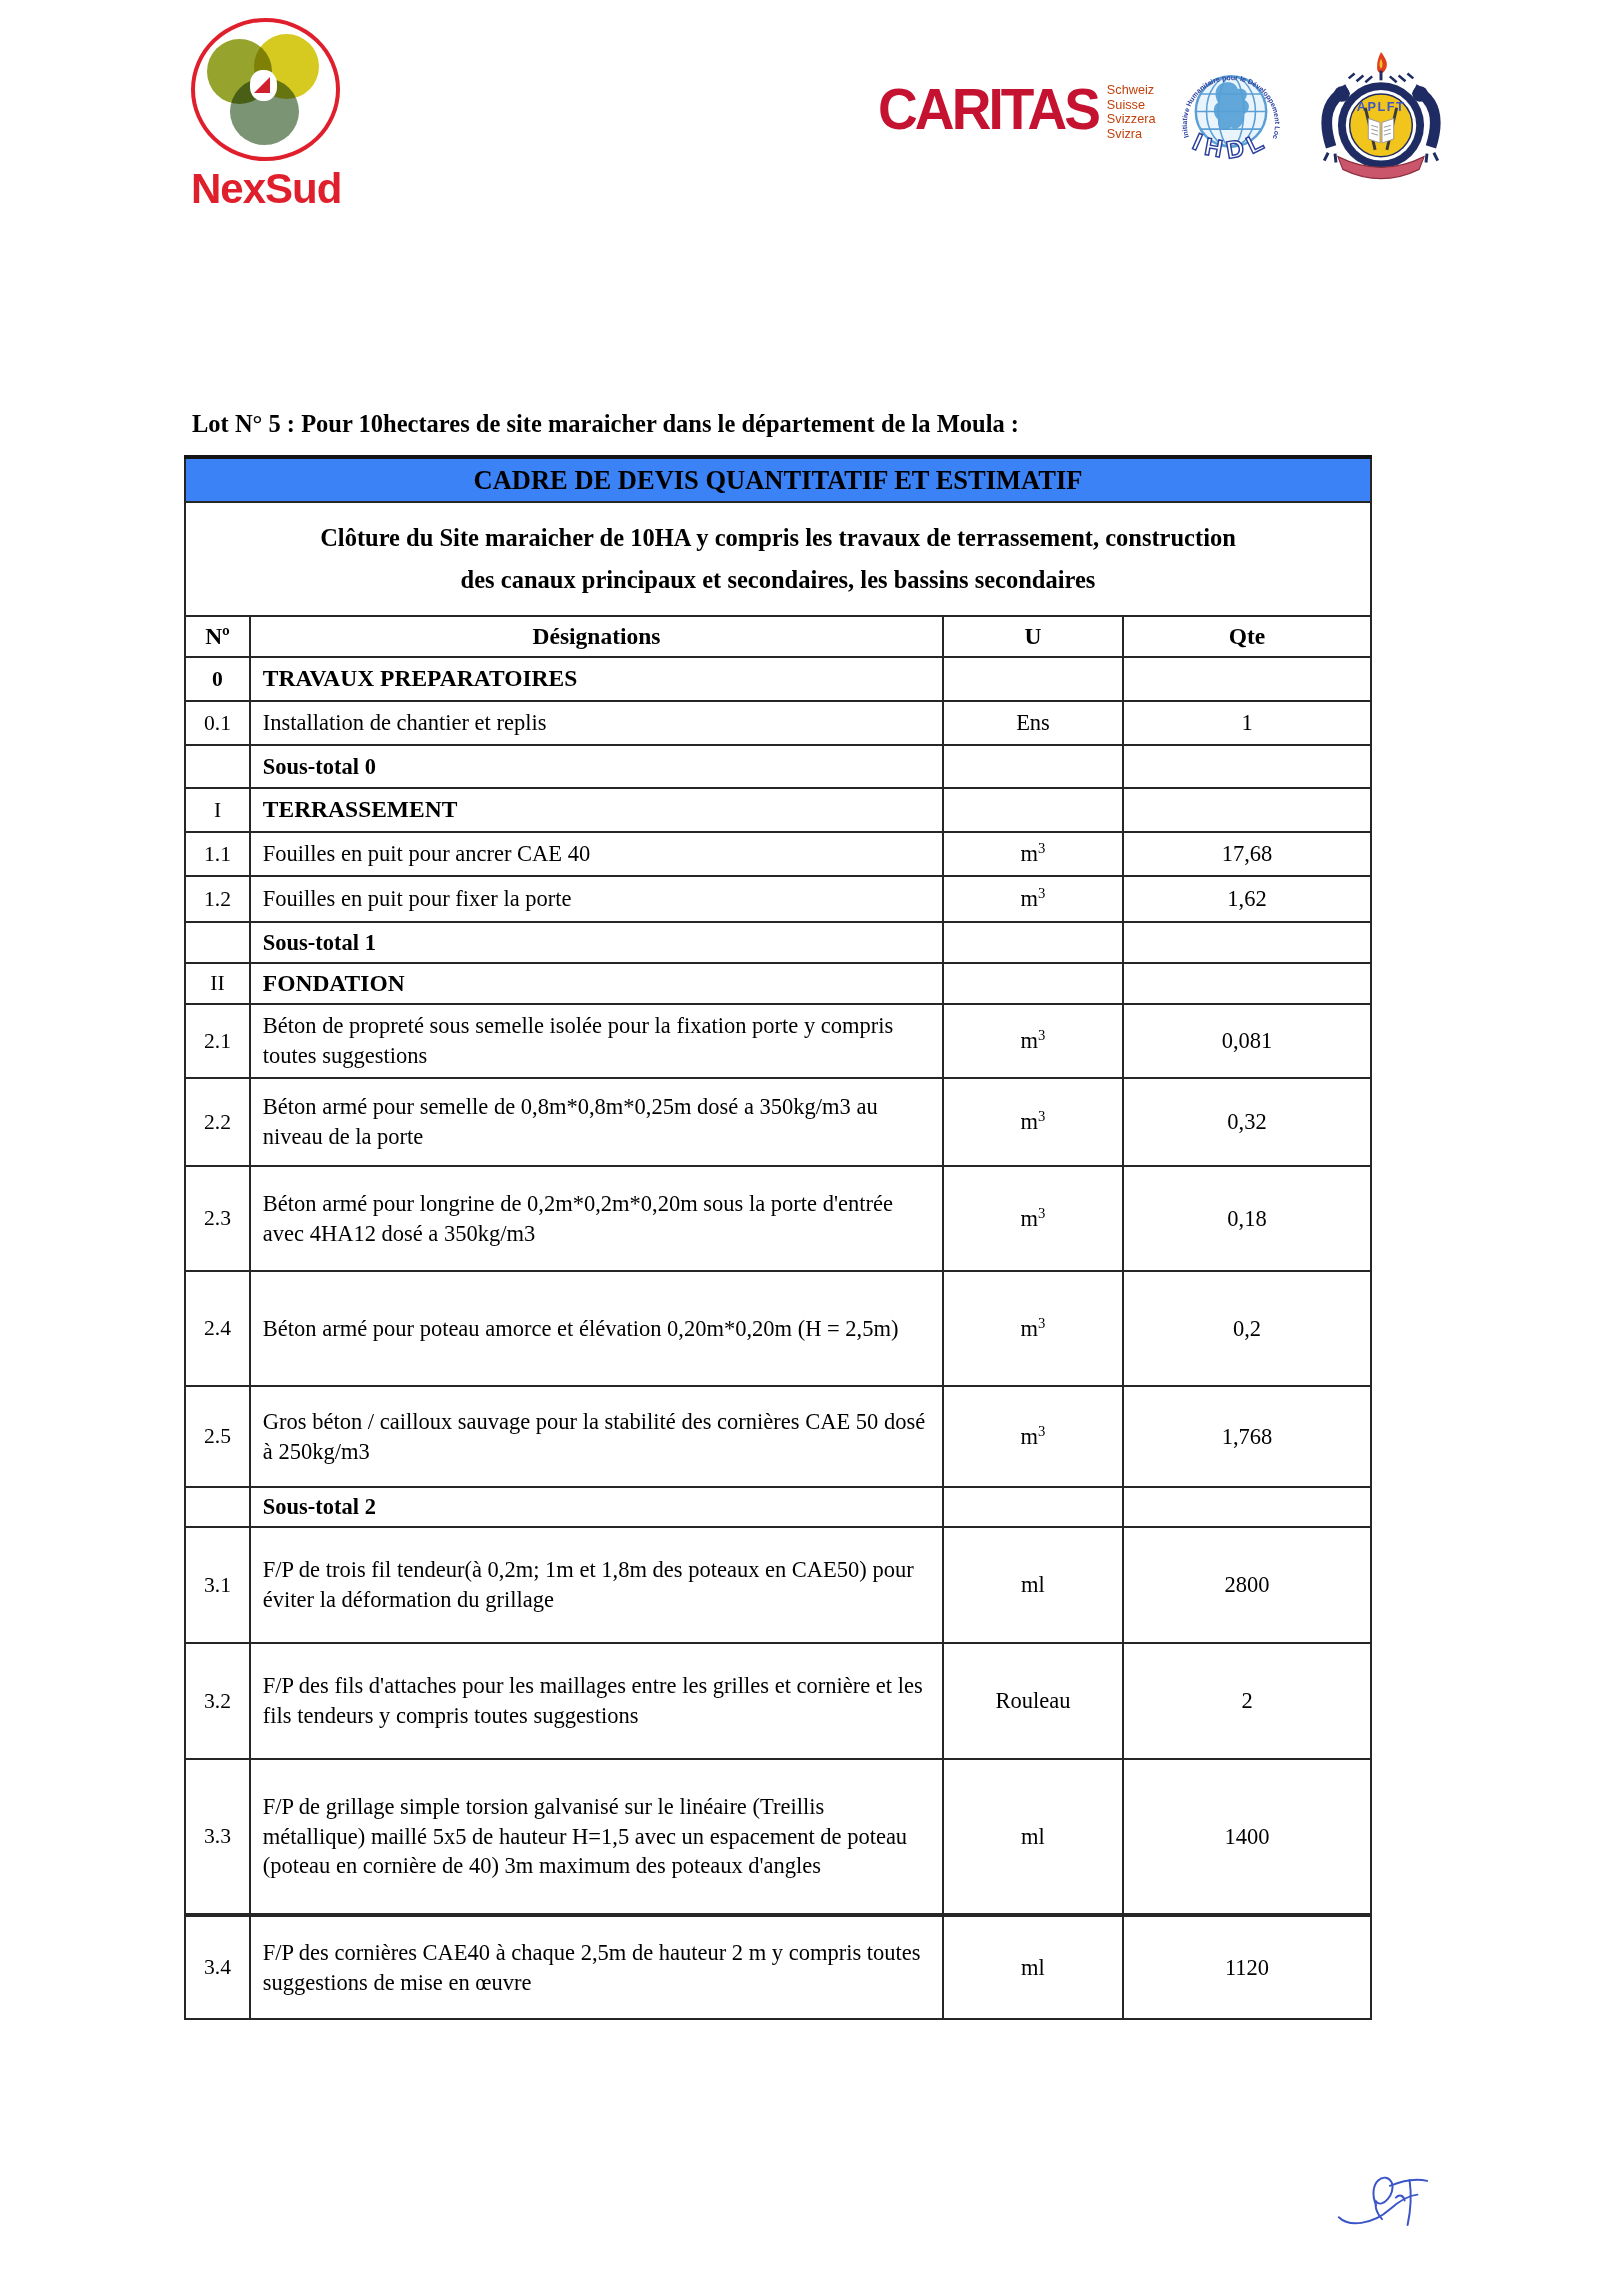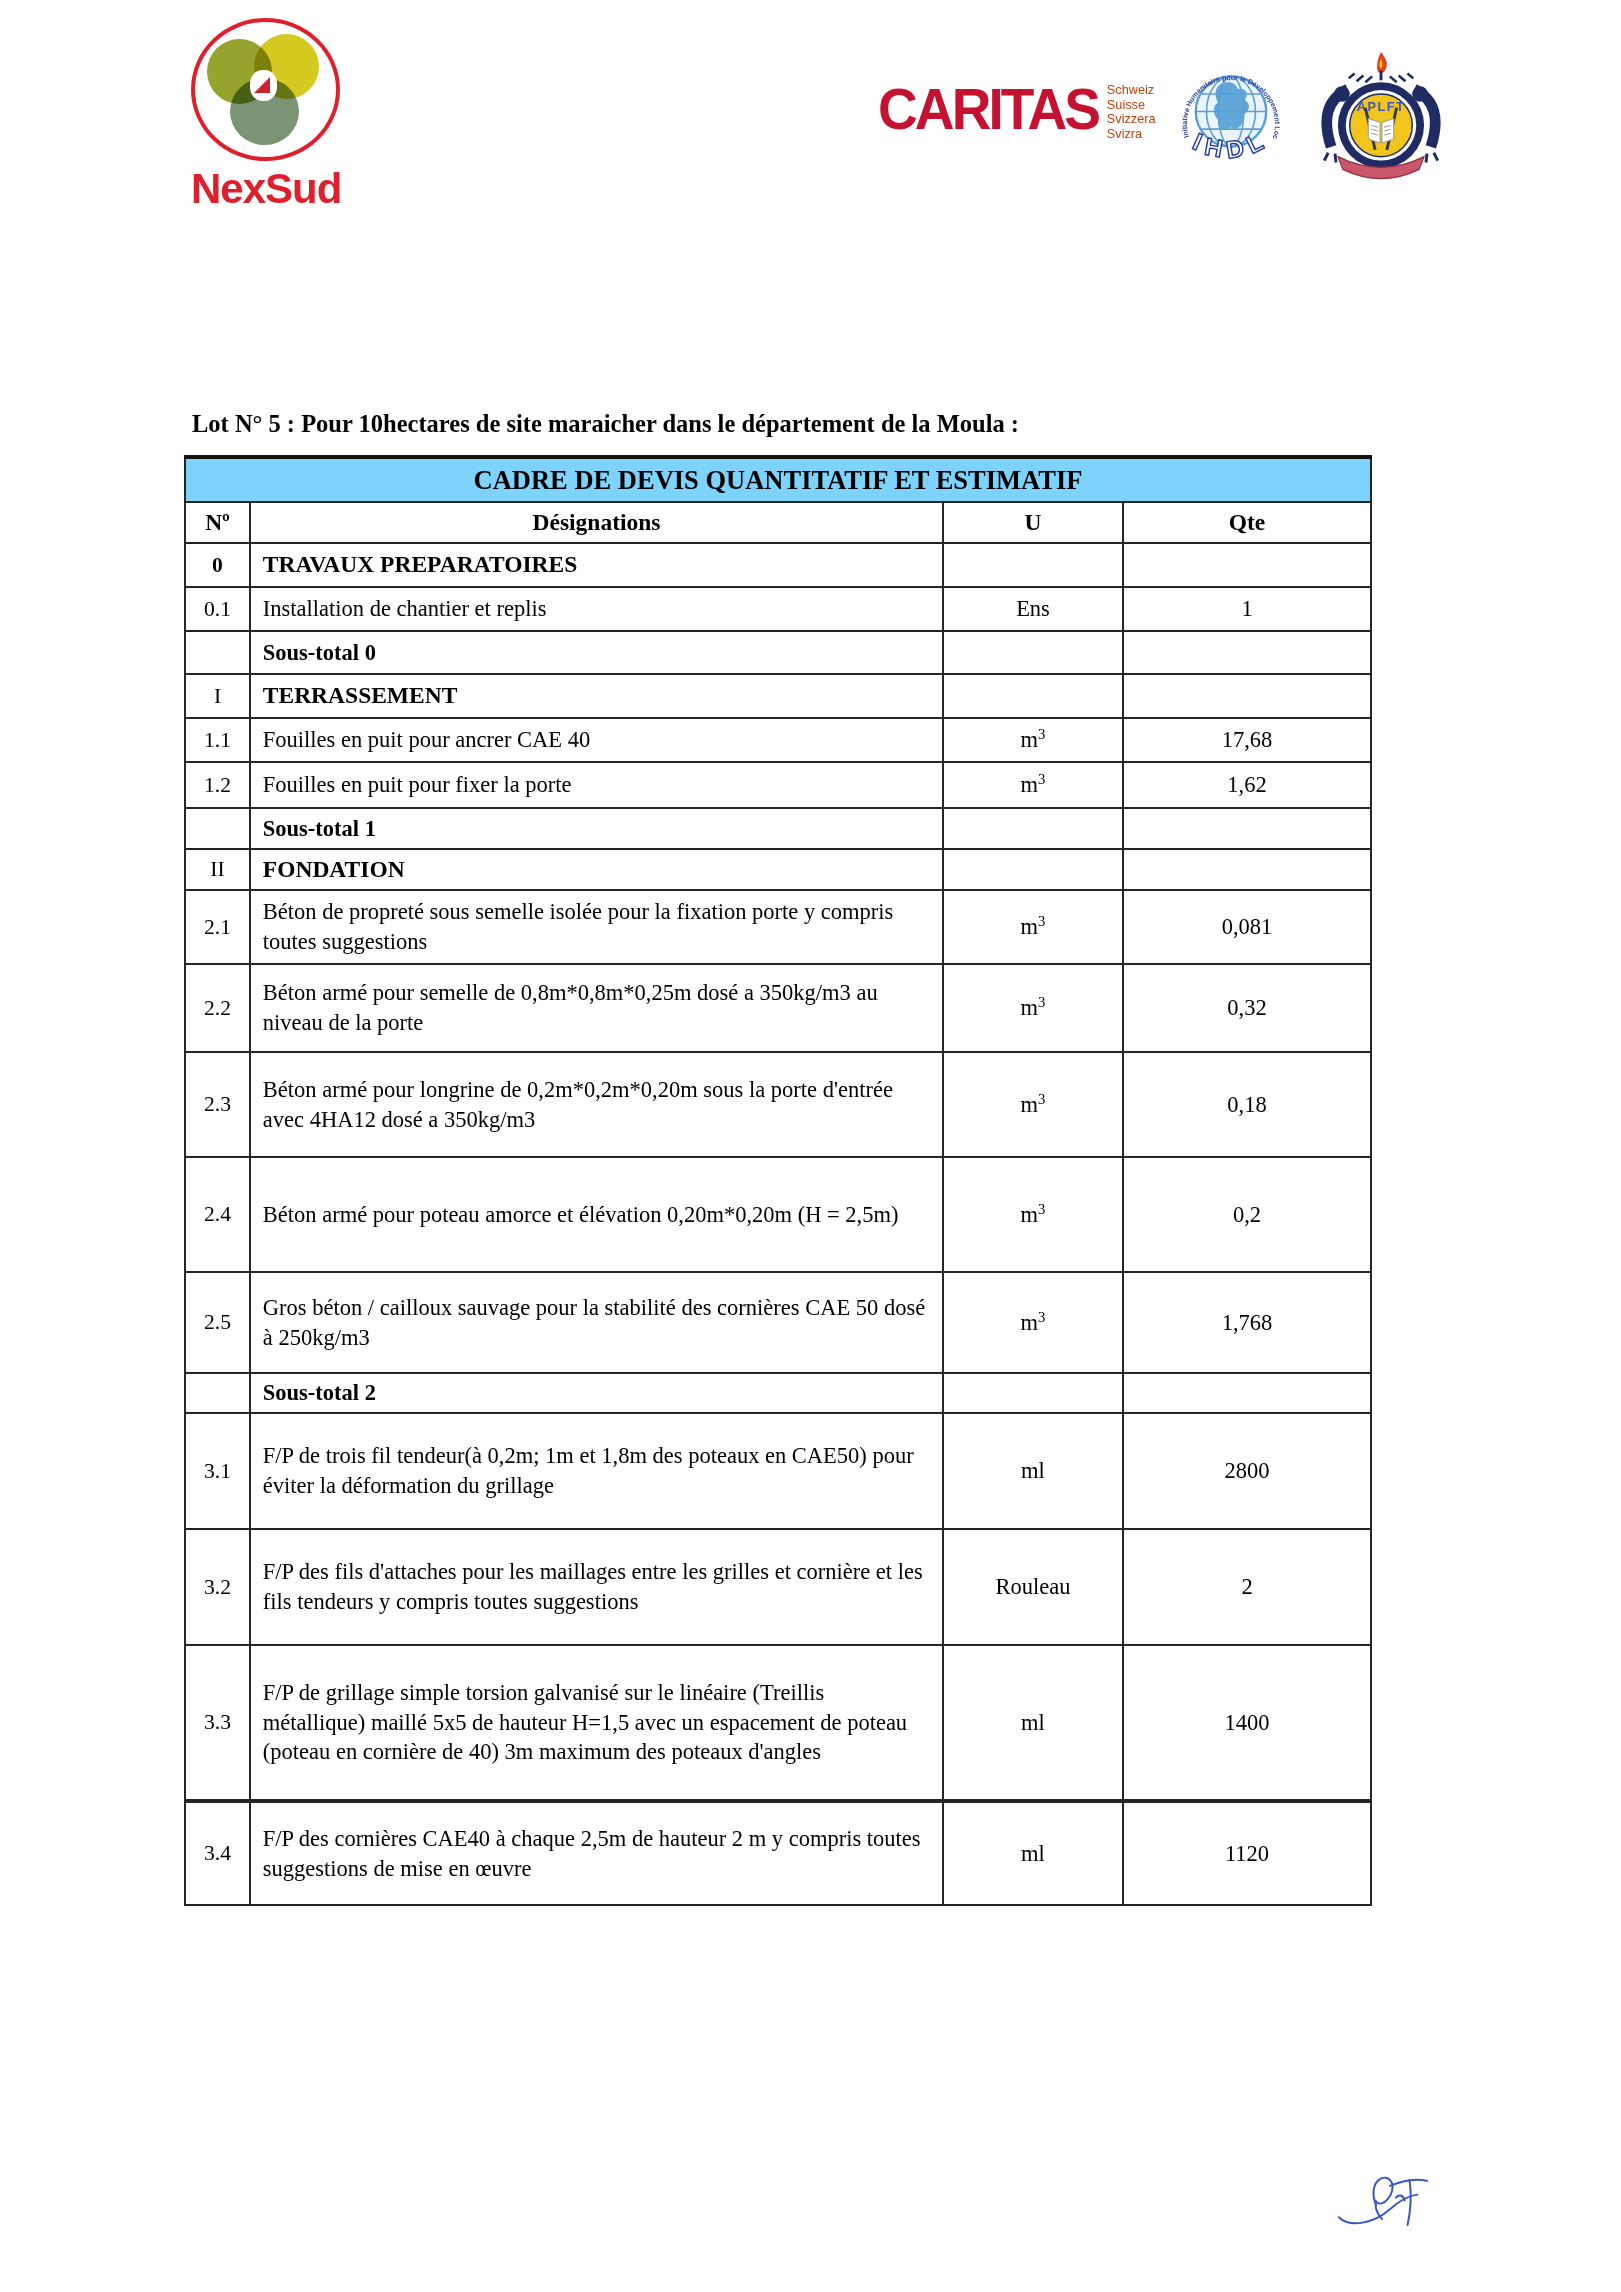--- a/index.html
+++ b/index.html
@@ -35,21 +35,21 @@
   .aplft-svg { position:absolute; left:1321px; top:49px; }
 
   
   .lot-title { position:absolute; left:192px; top:410px; font-size:24.5px; font-weight:bold; }
 
   
   table.devis { position:absolute; left:184px; top:455px; width:1186px;
                 border-collapse:collapse; table-layout:fixed;
                 border:2.9px solid #141414; border-top-width:4.9px; }
   table.devis td, table.devis th { border:2px solid #262626; vertical-align:middle; }
-  tr.t-title td { background:#7dd3fc; font-weight:bold; font-size:26.5px; text-align:center;
+  tr.t-title td { background:#3b82f6; font-weight:bold; font-size:26.5px; text-align:center;
                   height:45px; border-bottom-width:2.9px; }
   tr.t-subtitle td { font-weight:bold; font-size:24.5px; text-align:center; height:114px; line-height:42px; }
   tr.t-cols th { font-weight:bold; font-size:23.5px; height:41px; text-align:center; }
   td.no   { text-align:center; font-size:21.6px; }
   td.des  { text-align:left; padding:2.9px 11.8px; font-size:22.5px; line-height:1.32; }
   td.unit, td.qte { text-align:center; font-size:22.5px; }
   td.unit sup { font-size:14.7px; line-height:0; }
   tr.section td.des  { font-weight:bold; font-size:23.5px; }
   tr.subtotal td.des { font-weight:bold; }
   tr.thick-top td { border-top-width:4.9px; }
@@ -142,20 +142,26 @@
   <table class="devis">
     <colgroup>
       <col style="width:65px">
         <col style="width:693px">
         <col style="width:180px">
         <col style="width:248px">
     </colgroup>
     <thead>
       <tr class="t-title">
         <td colspan="4">CADRE DE DEVIS QUANTITATIF ET ESTIMATIF</td>
+      </tr>
+      <tr class="t-subtitle">
+        <td colspan="4">
+          <div>Clôture du Site maraicher de 10HA y compris les travaux de terrassement, construction</div>
+          <div>des canaux principaux et secondaires, les bassins secondaires</div>
+        </td>
       </tr>
       <tr class="t-cols">
         <th>Nº</th>
         <th>Désignations</th>
         <th>U</th>
         <th>Qte</th>
       </tr>
     </thead>
     <tbody id="rows-body">
         <tr class="section" style="height: 44px;">

